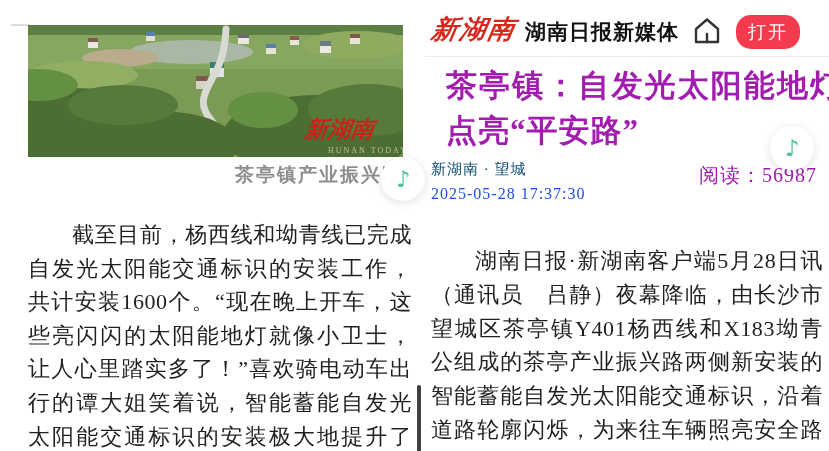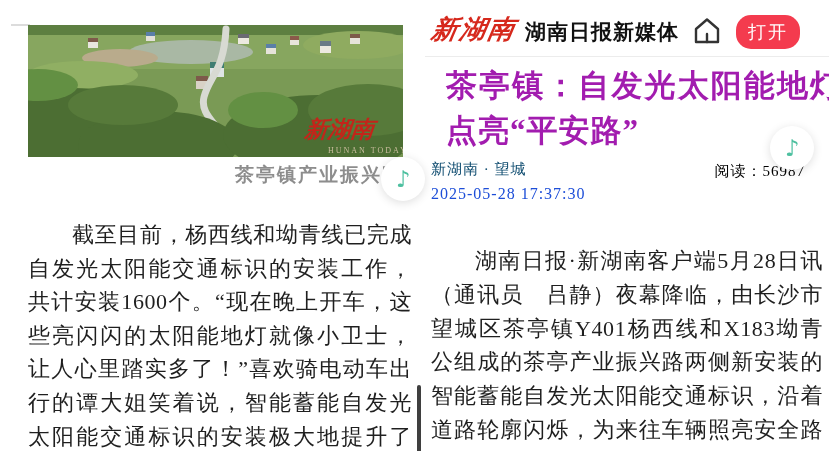--- a/index.html
+++ b/index.html
@@ -43,21 +43,21 @@
   .header-divider { position: absolute; left: 0; top: 56px; width: 404px; height: 1px; background: #ececec; }
 
   .headline {
     position: absolute; left: 21px; top: 63px; width: 396px;
     font-size: 31px; font-weight: 700; color: #a21caf; line-height: 45px;
     letter-spacing: 1px; text-align: justify;
   }
   .meta { position: absolute; left: 6px; top: 160px; width: 392px; }
   .meta-source { font-size: 15px; color: #0c4a6e; letter-spacing: 1px; }
   .meta-date { font-size: 16px; color: #1d4ed8; margin-top: 6px; letter-spacing: 1px; }
-  .meta-reads { position: absolute; right: 18px; top: 2px; font-size: 15px; color: #000000; letter-spacing: 1px; }
+  .meta-reads { position: absolute; right: 6px; top: 2px; font-size: 20px; color: #a21caf; letter-spacing: 1px; }
 
   .body-right {
     position: absolute; left: 6px; top: 244px; width: 392px; height: 207px;
     overflow: hidden; font-size: 22px; line-height: 33.8px; color: #1f1f1f;
     text-align: justify; text-indent: 2em; letter-spacing: 0.6px;
   }
 
   
   .audio-fab {
     position: absolute; width: 44px; height: 44px; border-radius: 50%;

